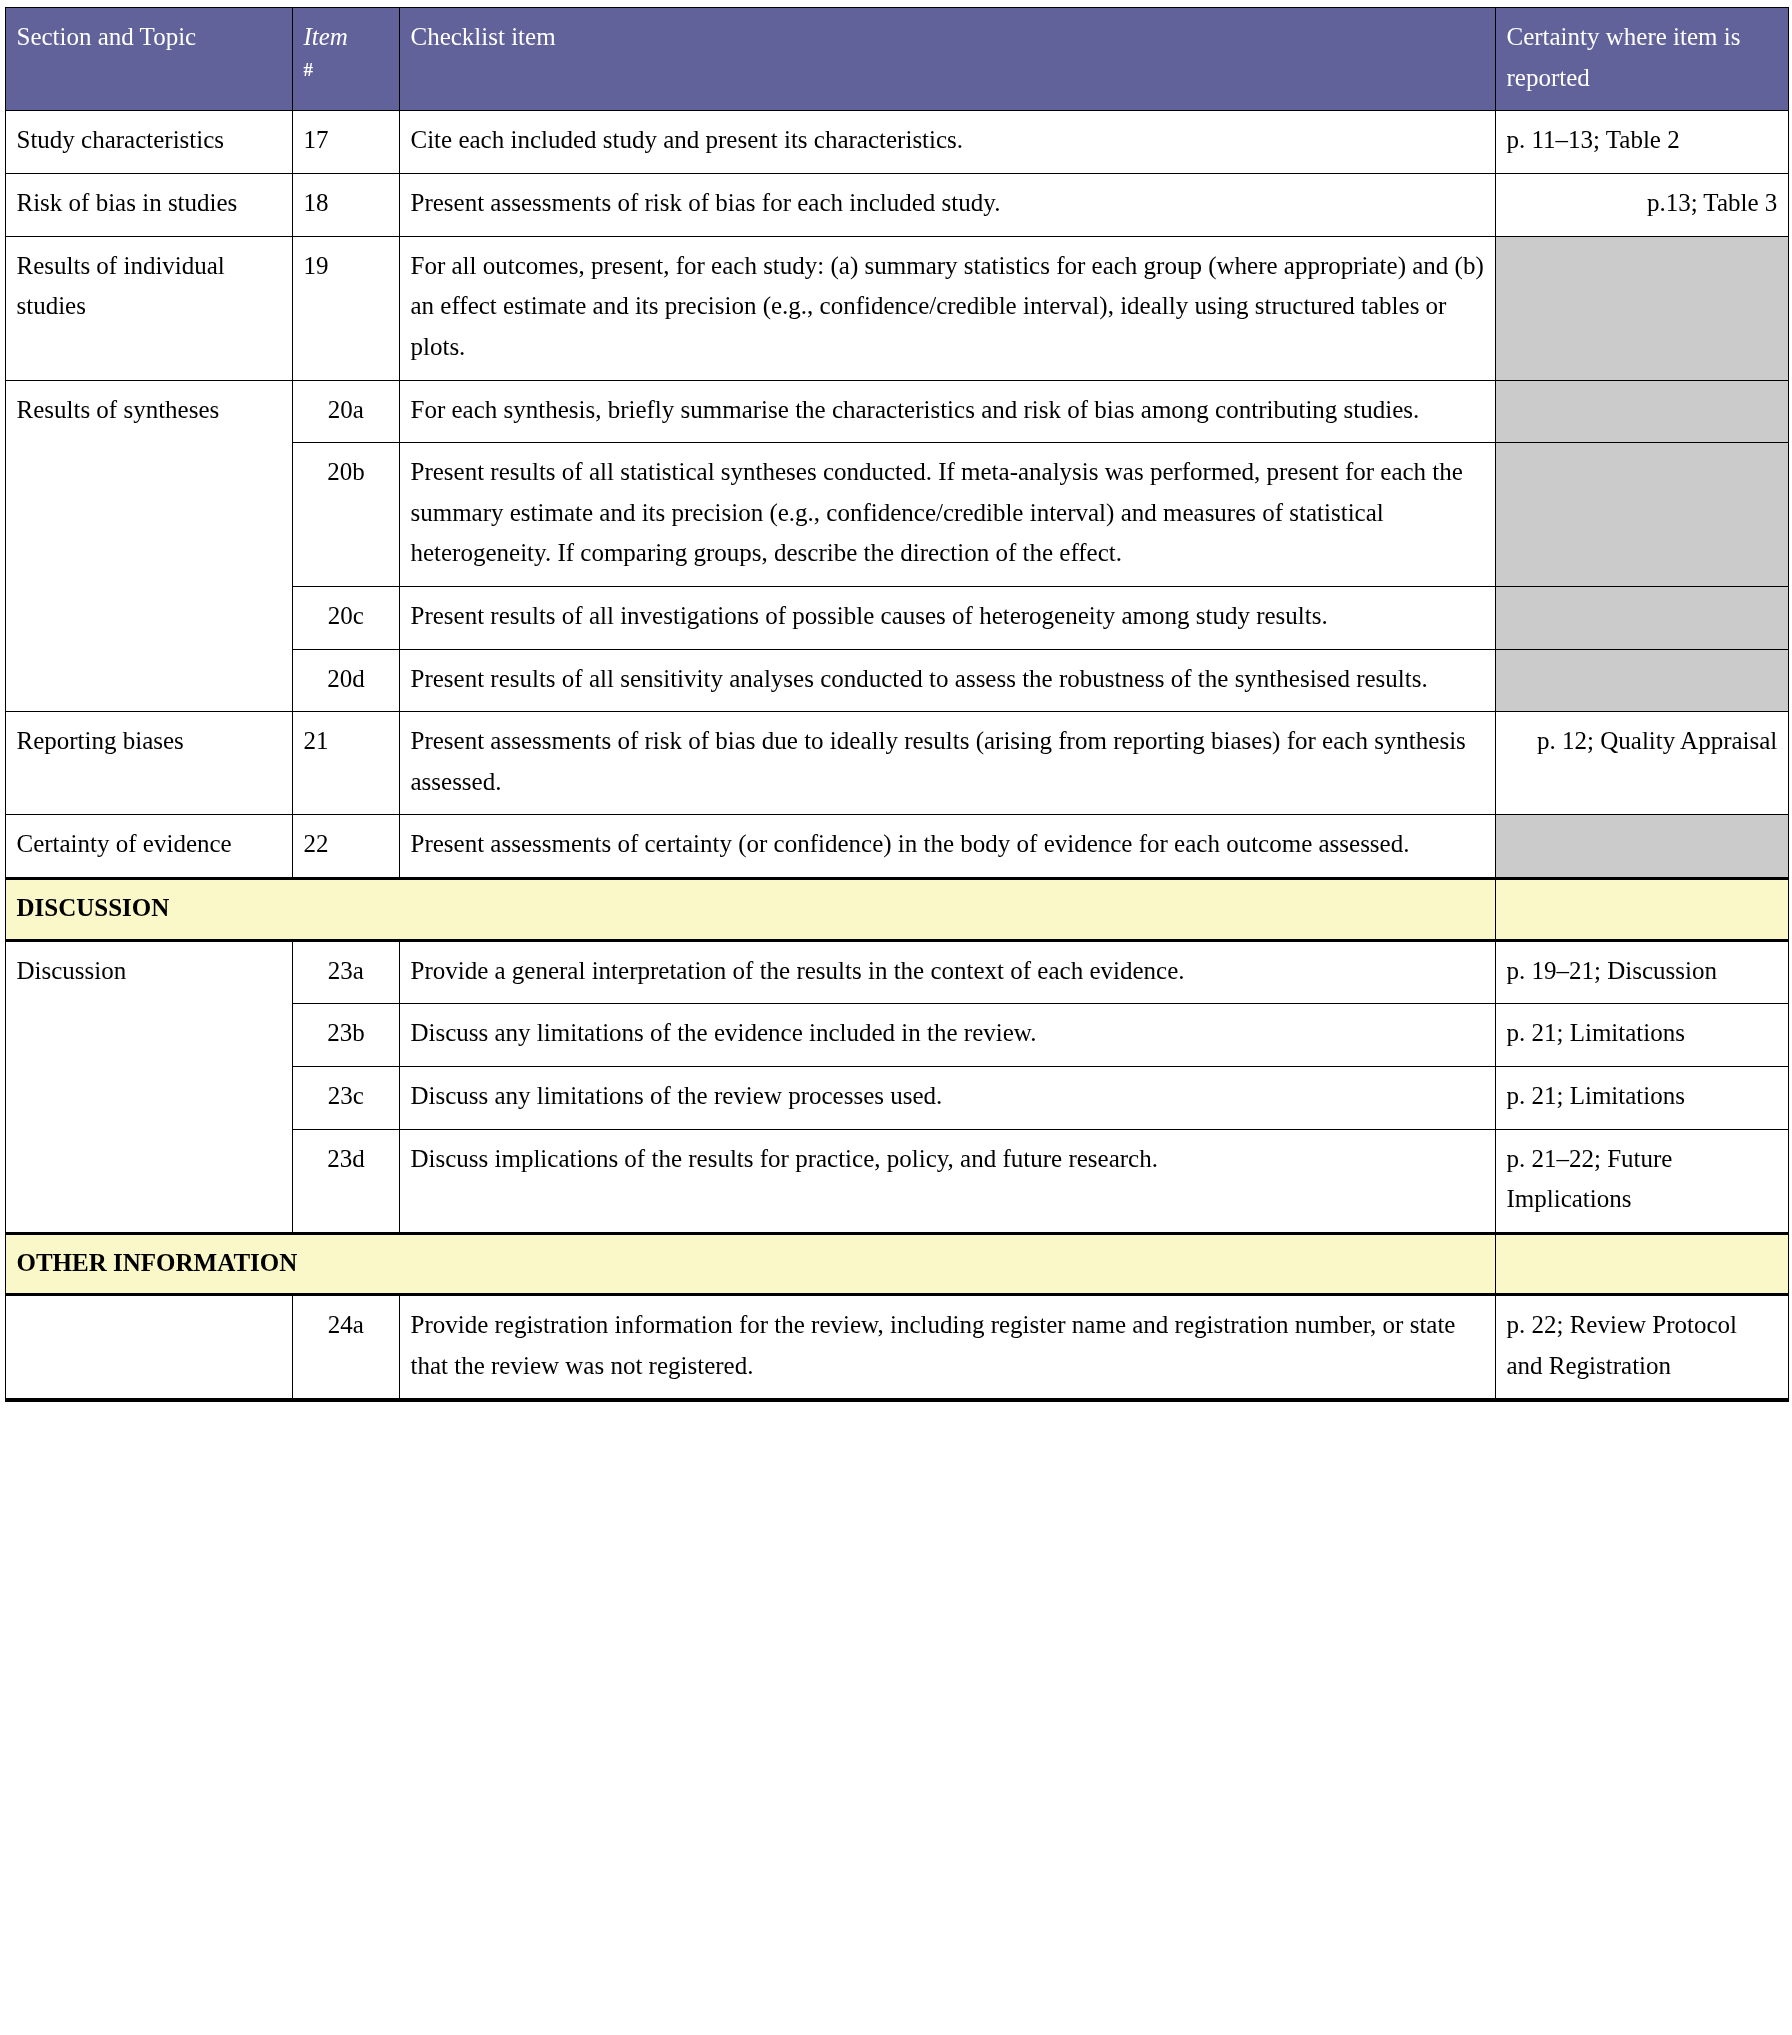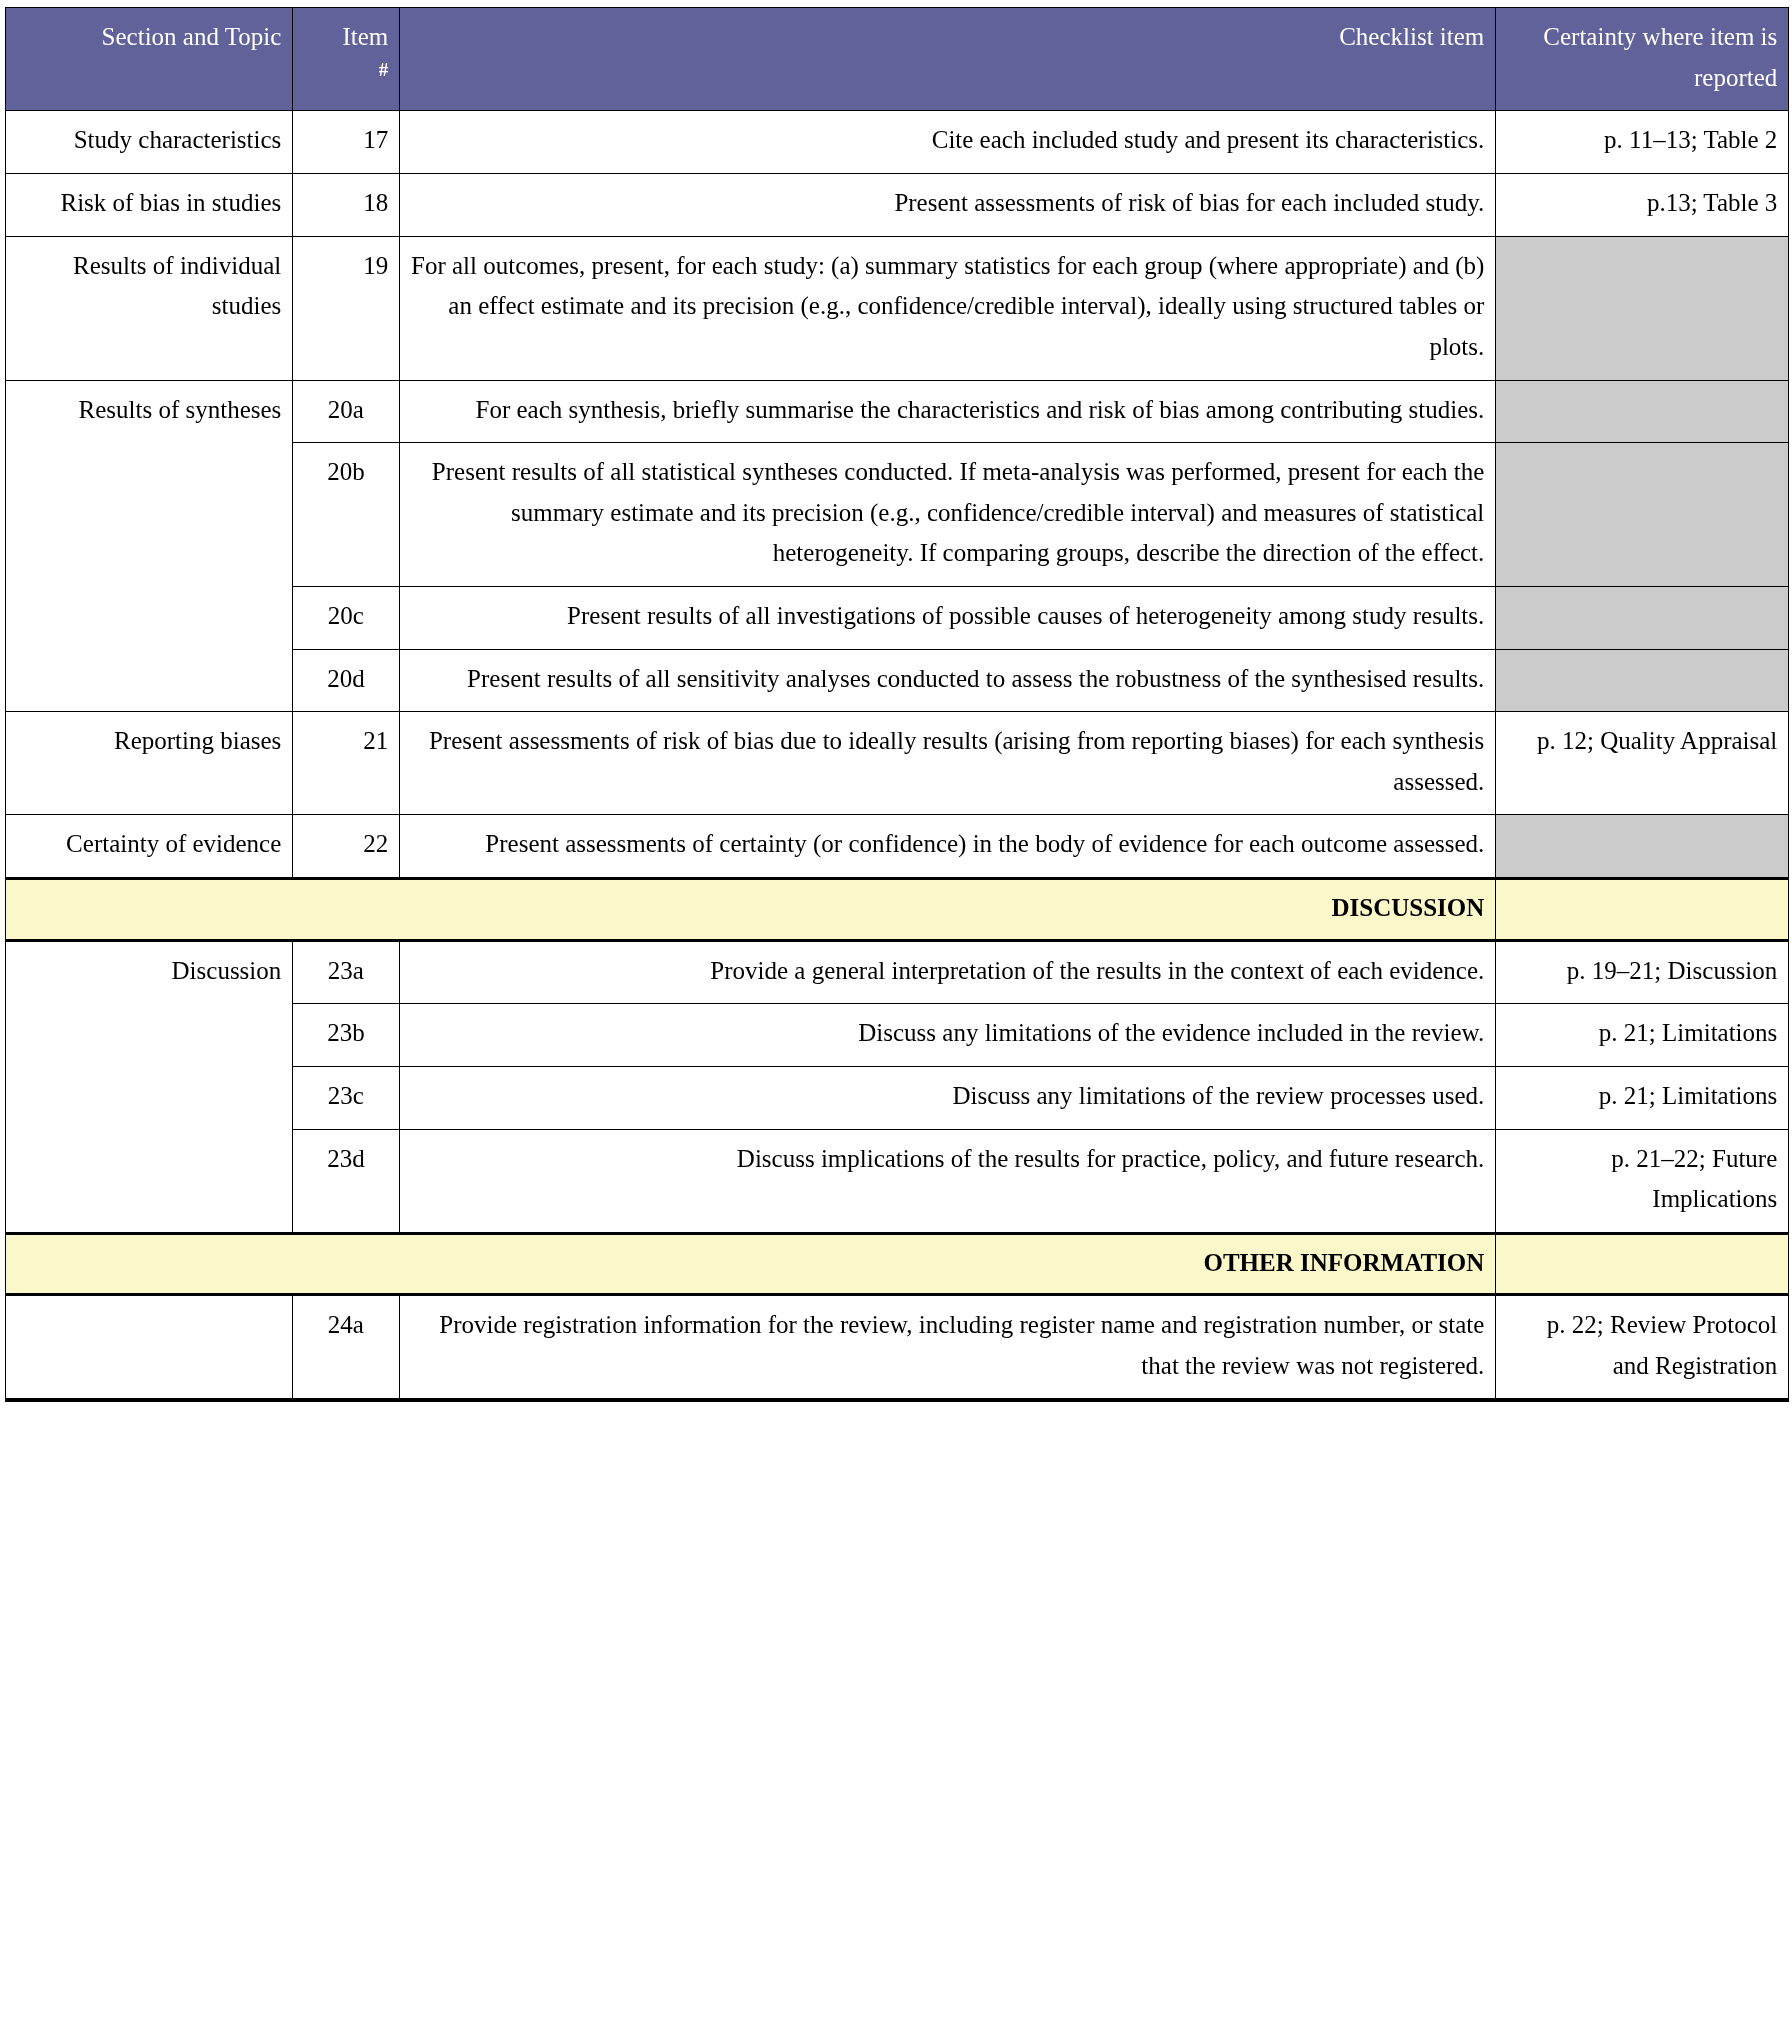--- a/index.html
+++ b/index.html
@@ -36,41 +36,42 @@
   col.c-location { width: 293px; }
 
   table.prisma td,
   table.prisma th {
     border: 1.6px solid #000000;
     vertical-align: top;
     padding: 9px 10.6px 12.2px 10.6px;
     font-size: 25px;
     line-height: 1.62;
     font-weight: normal;
-    text-align: right;
+    text-align: left;
   }
 
   
   thead th {
     background: #62629B;
     color: #ffffff;
     font-weight: bold;
     border-top: 3.7px solid #000000;
     border-bottom: 3.7px solid #000000;
     padding-top: 10.6px;
     padding-bottom: 14.7px;
   }
   thead th.h-item .hash {
     display: block;
     font-size: 19px;
     font-weight: bold;
     line-height: 1.3;
   }
   thead th.h-item .lab {
     display: block;
+    font-style: italic;
   }
 
   
   td.section-cell { }
   td.item-cell {
     text-align: right;
     padding-right: 14px;
     margin-top: 41px;
   }
   td.item-cell.center {

